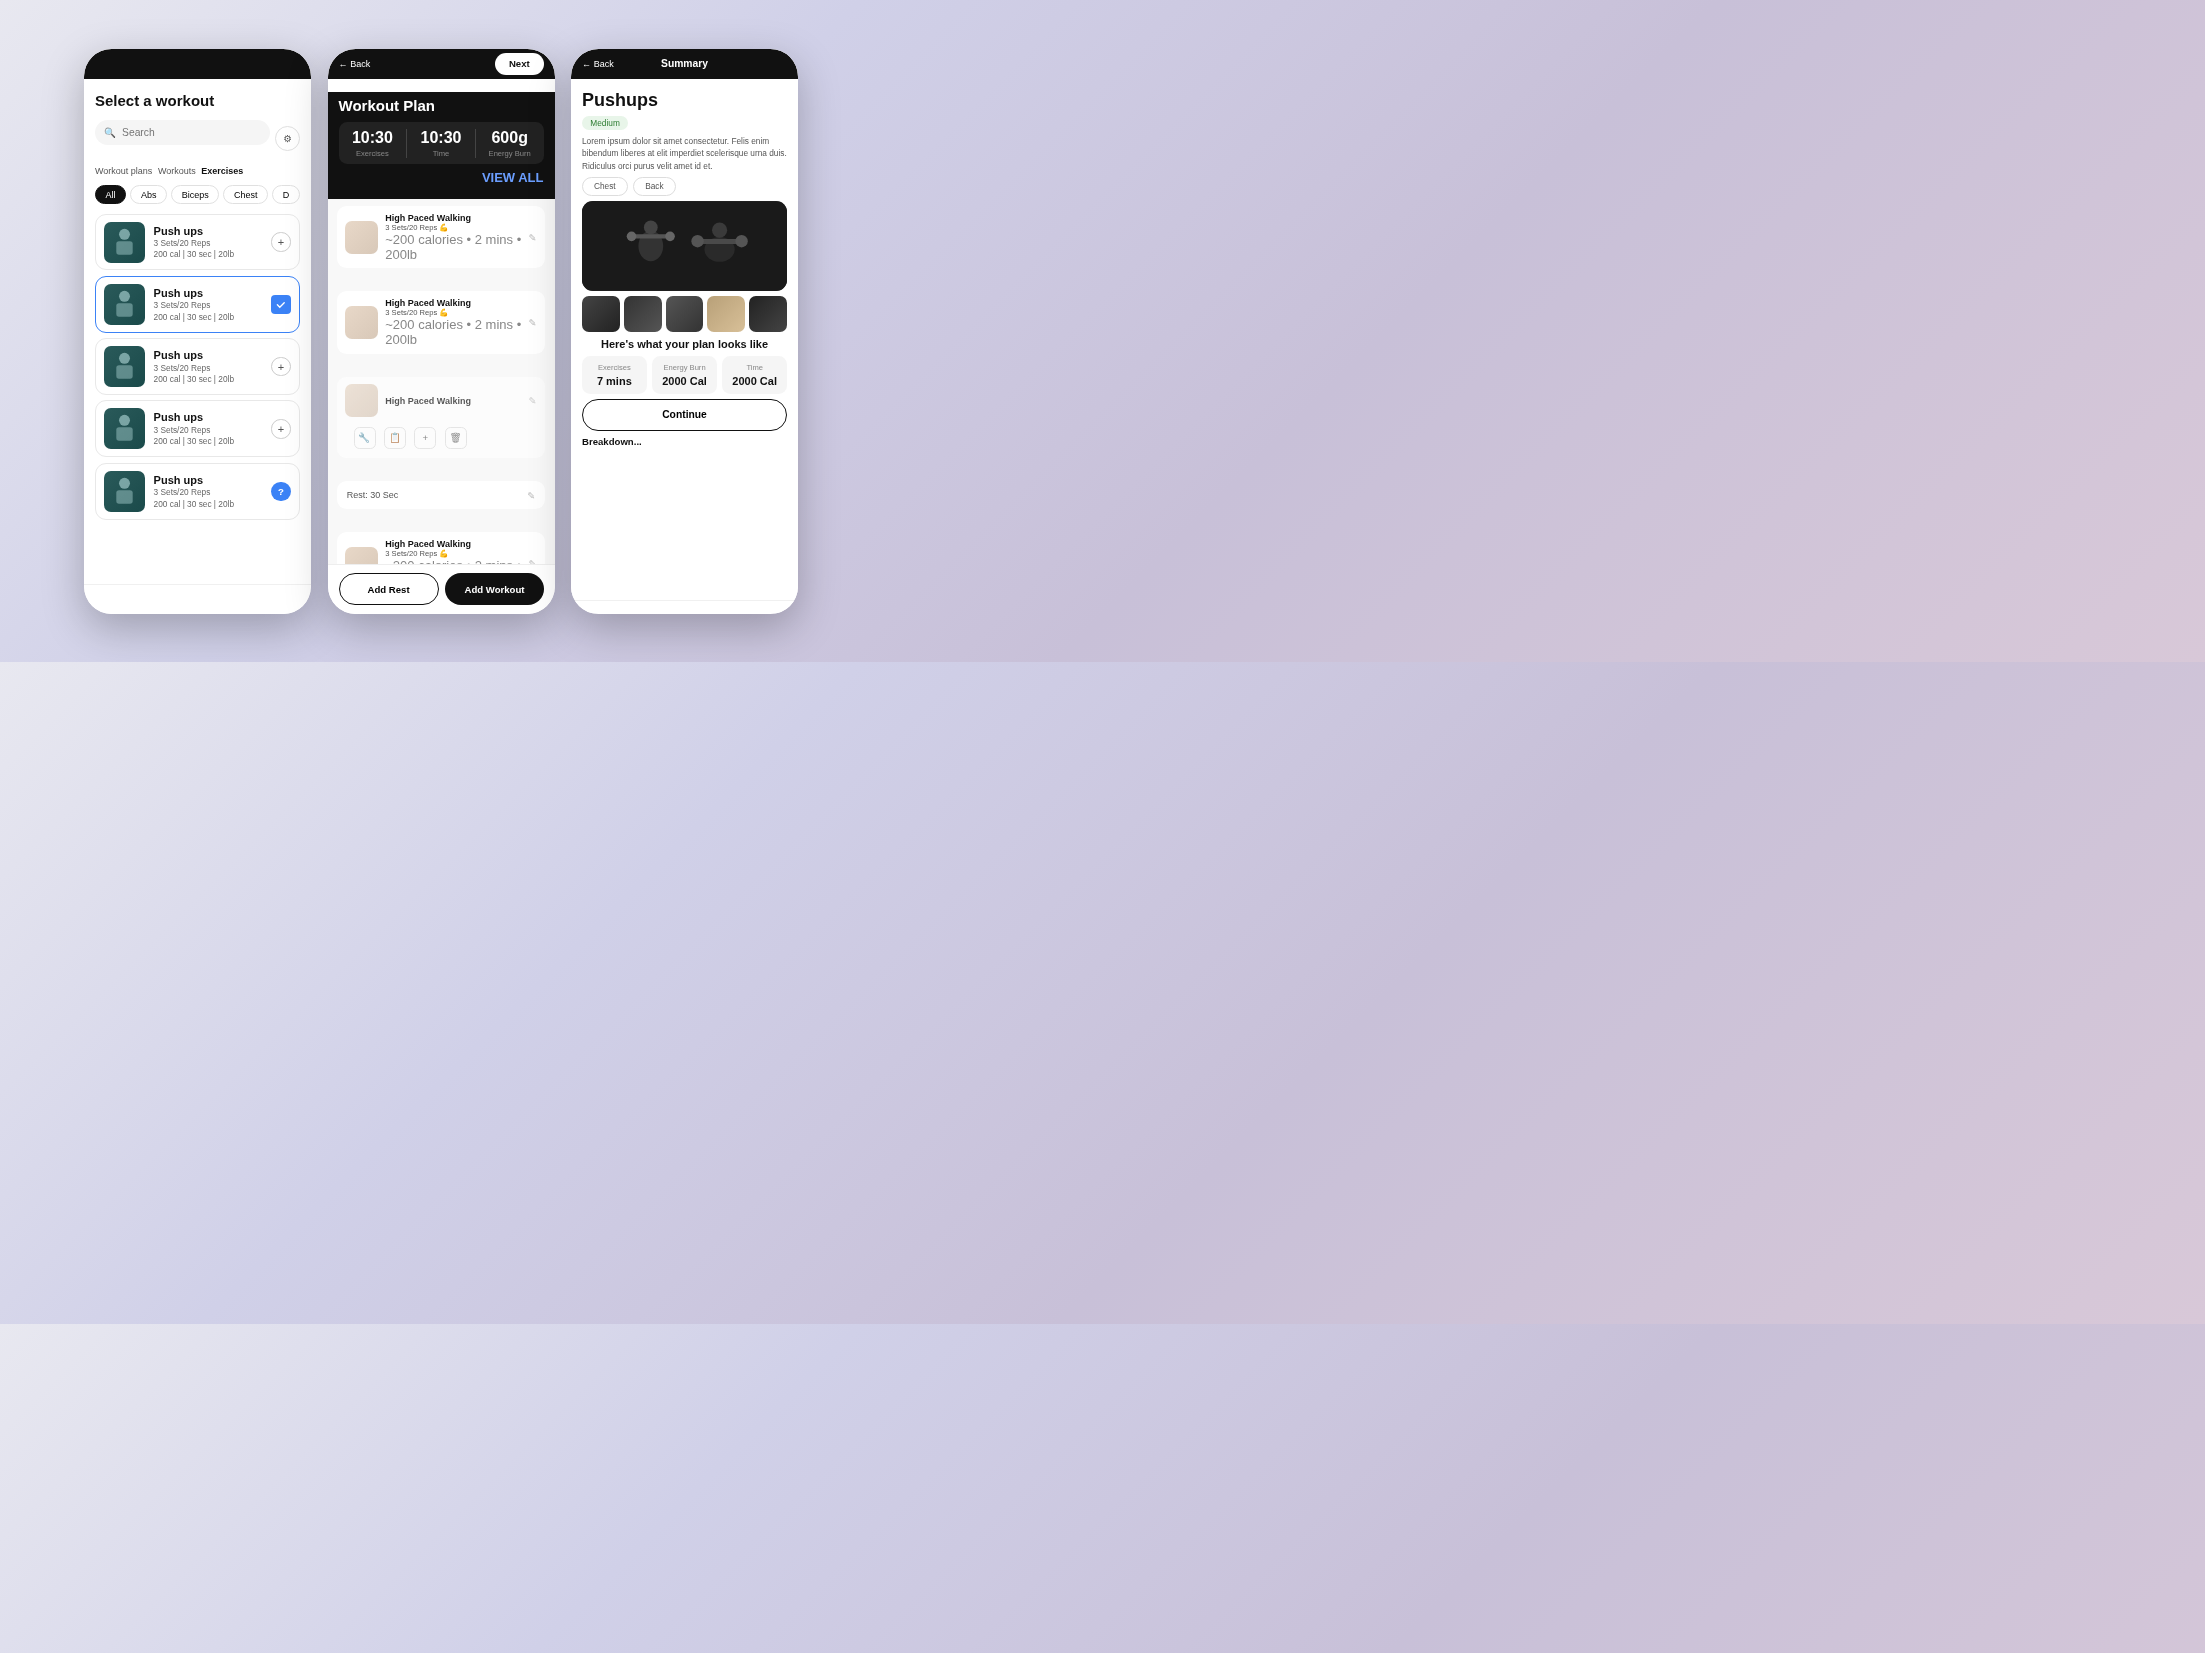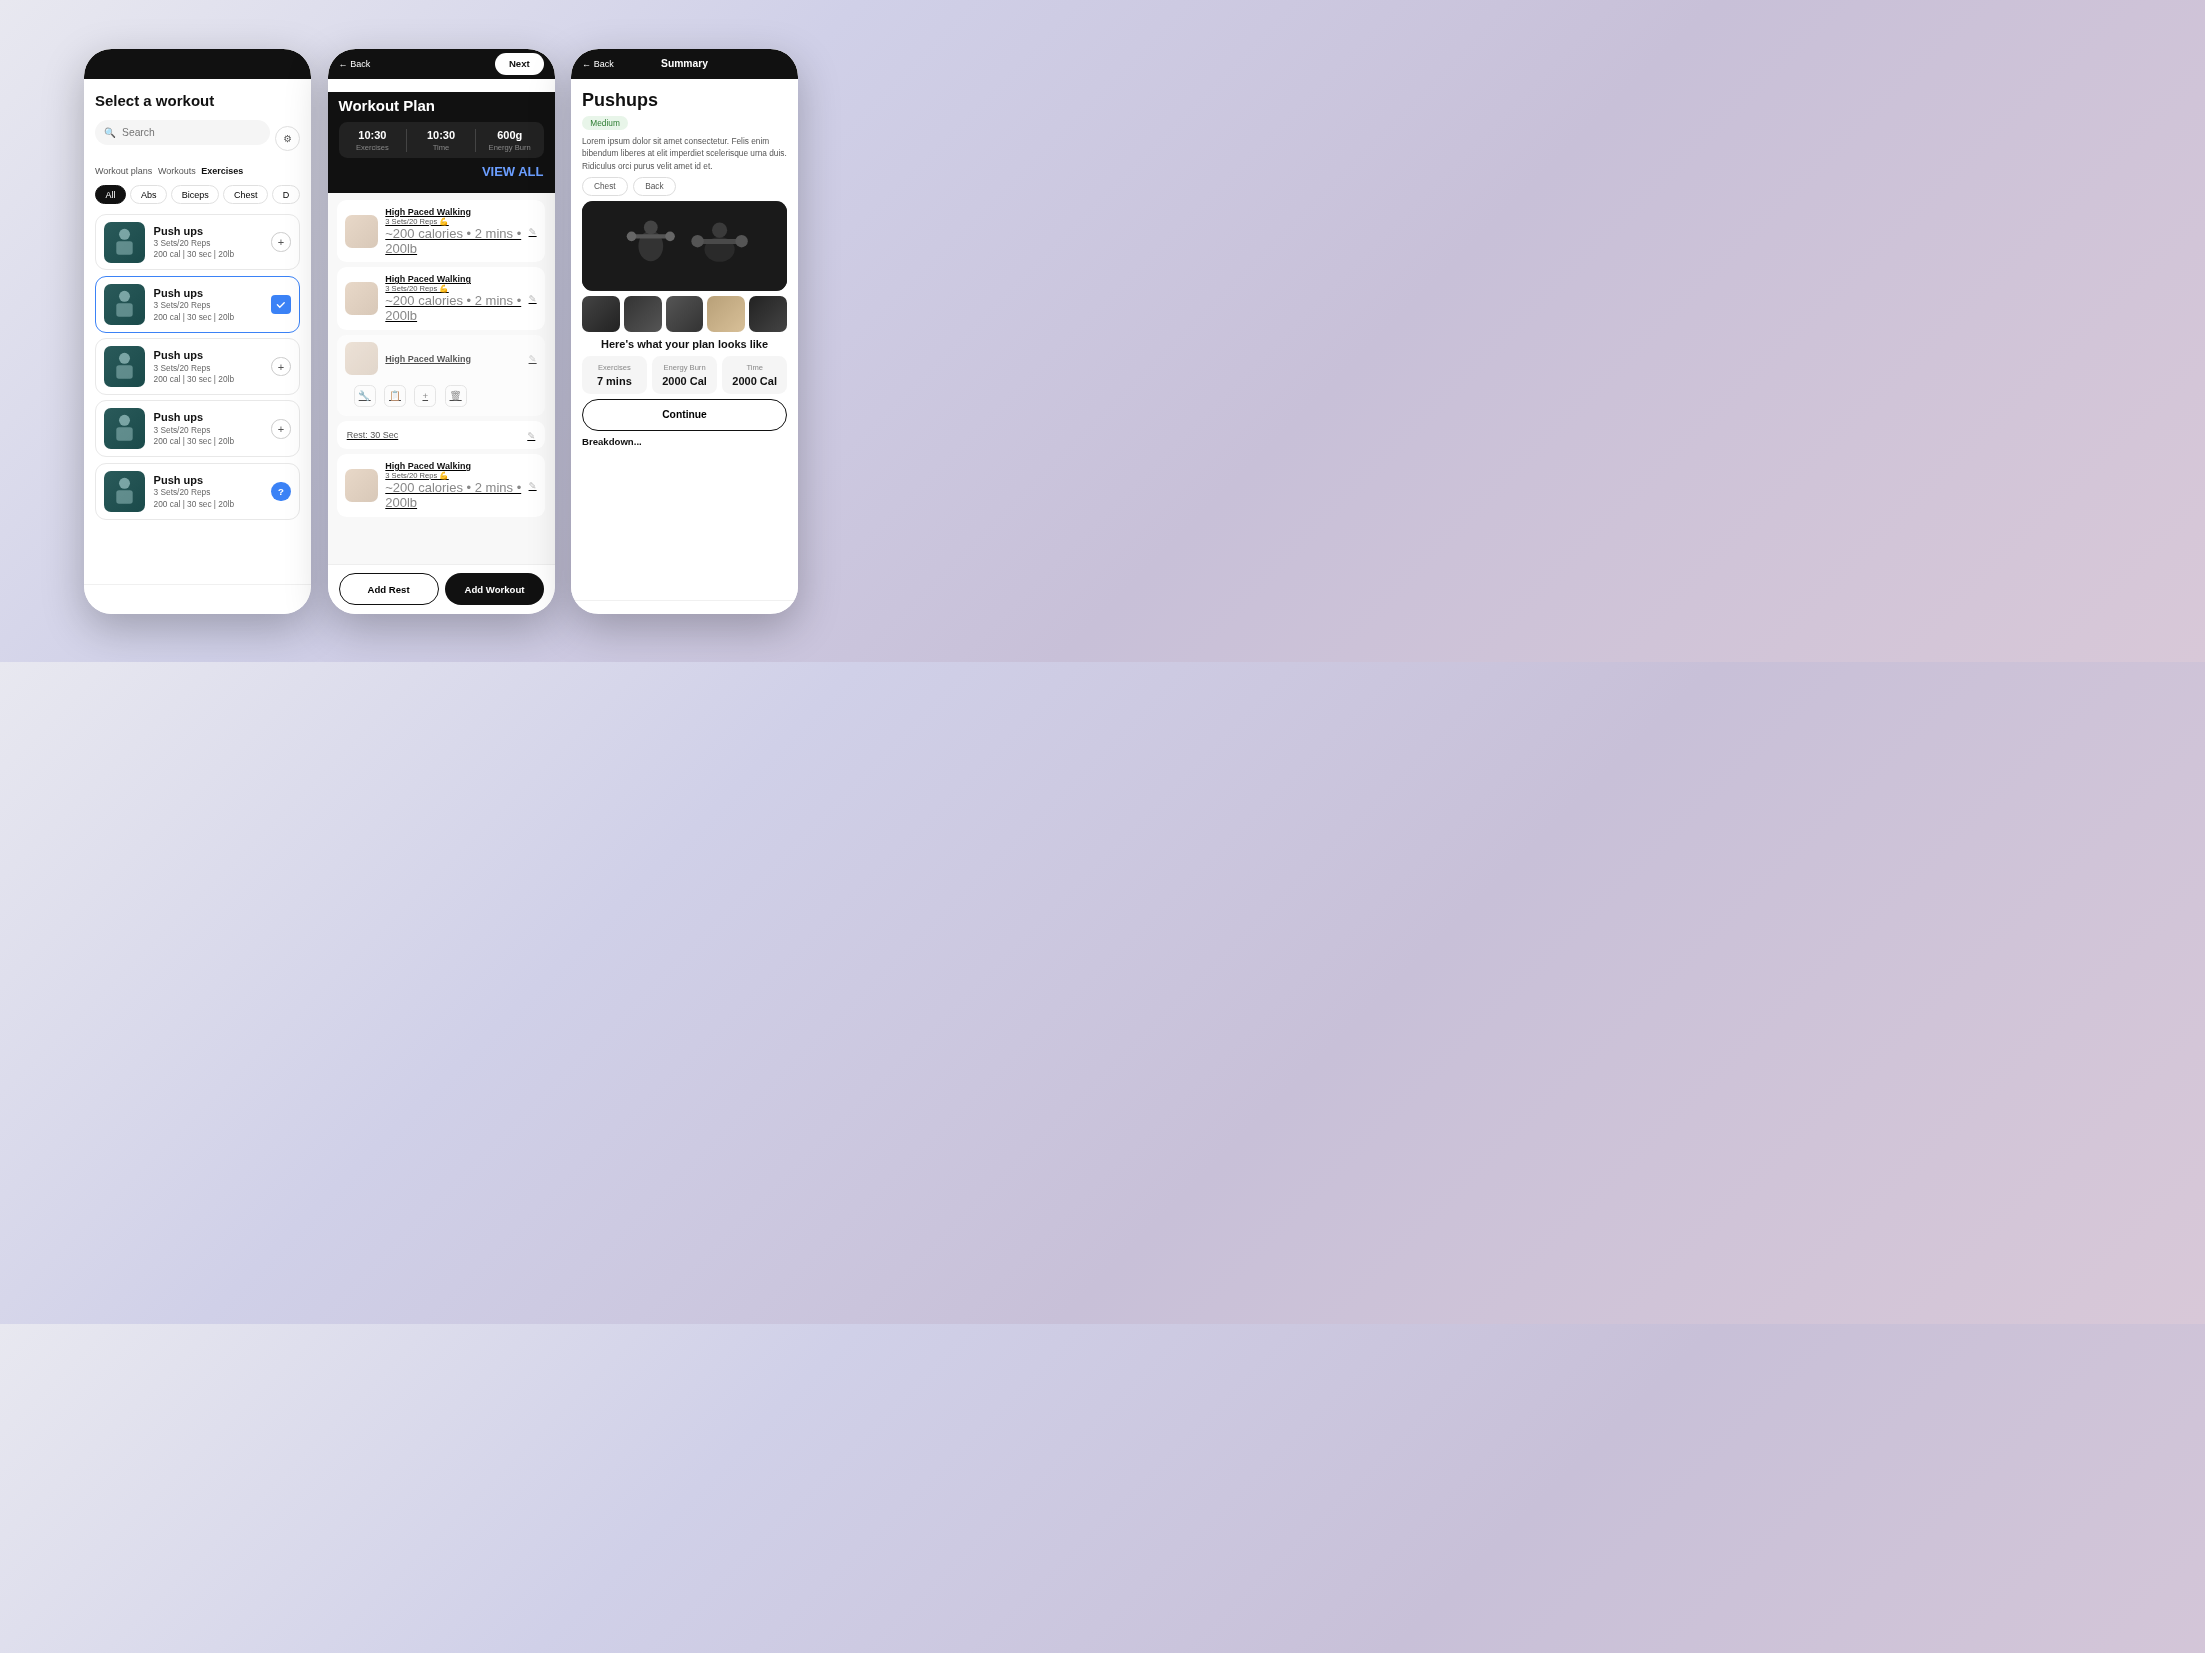--- a/index.html
+++ b/index.html
@@ -231,38 +231,37 @@
       padding: 6.9px 0;
     }
     .stat-item {
       flex: 1;
       text-align: center;
       padding: 0 5.5px;
     }
     .stat-item + .stat-item {
       border-left: 0.7px solid #444;
     }
-    .stat-value { font-size: 11px; font-weight: 700; color: white; }
+    .stat-value { font-size: 16px; font-weight: 700; color: white; }
     .stat-label { font-size: 7.6px; color: #888; margin-top: 1.4px; }
     .view-all-row {
       text-align: right;
       color: #6b9eff;
       font-size: 13px;
       font-weight: 600;
       padding: 5.5px 0 2.8px;
     }
     .phone2 .list-area {
       flex: 1;
       background: #f8f8f8;
       padding: 6.9px 9.6px;
       overflow: hidden;
       display: flex;
       flex-direction: column;
-      gap: 5px;
-      text-decoration: underline;
+      gap: 23px;
     }
     .exercise-card {
       display: flex;
       align-items: center;
       background: white;
       border-radius: 9.6px;
       padding: 6.9px 8.3px;
       gap: 6.9px;
       position: relative;
     }

